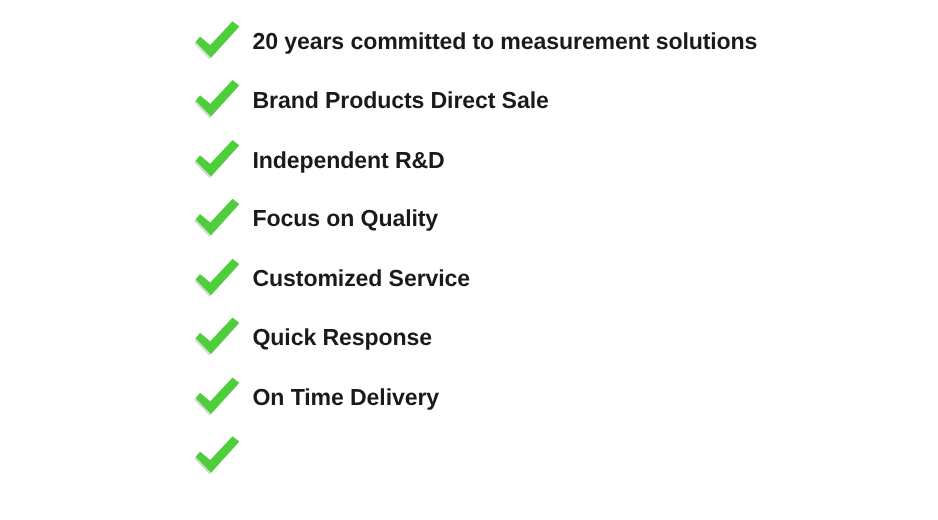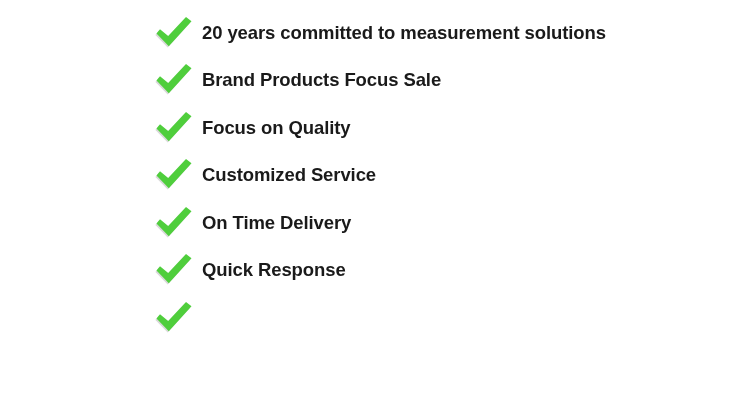--- a/index.html
+++ b/index.html
@@ -91,23 +91,32 @@
       <span class="advantage-label">20 years committed to measurement solutions</span>
     </li>
 
     <li class="advantage-row">
       <span class="check-icon">
         <svg viewBox="0 0 38 38" xmlns="http://www.w3.org/2000/svg" aria-hidden="true">
           <path d="M1.5 20.5 L5.0 16.2 L13.2 23.0 L31.0 4.0 L36.5 8.2 L13.8 33.2 Z" fill="#d9d9d9" transform="translate(-1.1,1.4)"></path>
           <path d="M1.5 20.5 L5.0 16.2 L13.2 23.0 L31.0 4.0 L36.5 8.2 L13.8 33.2 Z" fill="#4FCE3C"></path>
         </svg>
       </span>
-      <span class="advantage-label">Brand Products Focus Sale</span>
+      <span class="advantage-label">Brand Products Direct Sale</span>
     </li>
 
+    <li class="advantage-row">
+      <span class="check-icon">
+        <svg viewBox="0 0 38 38" xmlns="http://www.w3.org/2000/svg" aria-hidden="true">
+          <path d="M1.5 20.5 L5.0 16.2 L13.2 23.0 L31.0 4.0 L36.5 8.2 L13.8 33.2 Z" fill="#d9d9d9" transform="translate(-1.1,1.4)"></path>
+          <path d="M1.5 20.5 L5.0 16.2 L13.2 23.0 L31.0 4.0 L36.5 8.2 L13.8 33.2 Z" fill="#4FCE3C"></path>
+        </svg>
+      </span>
+      <span class="advantage-label">Independent R&amp;D</span>
+    </li>
 
     <li class="advantage-row">
       <span class="check-icon">
         <svg viewBox="0 0 38 38" xmlns="http://www.w3.org/2000/svg" aria-hidden="true">
           <path d="M1.5 20.5 L5.0 16.2 L13.2 23.0 L31.0 4.0 L36.5 8.2 L13.8 33.2 Z" fill="#d9d9d9" transform="translate(-1.1,1.4)"></path>
           <path d="M1.5 20.5 L5.0 16.2 L13.2 23.0 L31.0 4.0 L36.5 8.2 L13.8 33.2 Z" fill="#4FCE3C"></path>
         </svg>
       </span>
       <span class="advantage-label">Focus on Quality</span>
     </li>
@@ -122,31 +131,31 @@
       <span class="advantage-label">Customized Service</span>
     </li>
 
     <li class="advantage-row">
       <span class="check-icon">
         <svg viewBox="0 0 38 38" xmlns="http://www.w3.org/2000/svg" aria-hidden="true">
           <path d="M1.5 20.5 L5.0 16.2 L13.2 23.0 L31.0 4.0 L36.5 8.2 L13.8 33.2 Z" fill="#d9d9d9" transform="translate(-1.1,1.4)"></path>
           <path d="M1.5 20.5 L5.0 16.2 L13.2 23.0 L31.0 4.0 L36.5 8.2 L13.8 33.2 Z" fill="#4FCE3C"></path>
         </svg>
       </span>
-      <span class="advantage-label">On Time Delivery</span>
+      <span class="advantage-label">Quick Response</span>
     </li>
 
     <li class="advantage-row">
       <span class="check-icon">
         <svg viewBox="0 0 38 38" xmlns="http://www.w3.org/2000/svg" aria-hidden="true">
           <path d="M1.5 20.5 L5.0 16.2 L13.2 23.0 L31.0 4.0 L36.5 8.2 L13.8 33.2 Z" fill="#d9d9d9" transform="translate(-1.1,1.4)"></path>
           <path d="M1.5 20.5 L5.0 16.2 L13.2 23.0 L31.0 4.0 L36.5 8.2 L13.8 33.2 Z" fill="#4FCE3C"></path>
         </svg>
       </span>
-      <span class="advantage-label">Quick Response</span>
+      <span class="advantage-label">On Time Delivery</span>
     </li>
 
     <li class="advantage-row">
       <span class="check-icon">
         <svg viewBox="0 0 38 38" xmlns="http://www.w3.org/2000/svg" aria-hidden="true">
           <path d="M1.5 20.5 L5.0 16.2 L13.2 23.0 L31.0 4.0 L36.5 8.2 L13.8 33.2 Z" fill="#d9d9d9" transform="translate(-1.1,1.4)"></path>
           <path d="M1.5 20.5 L5.0 16.2 L13.2 23.0 L31.0 4.0 L36.5 8.2 L13.8 33.2 Z" fill="#4FCE3C"></path>
         </svg>
       </span>
     </li>

